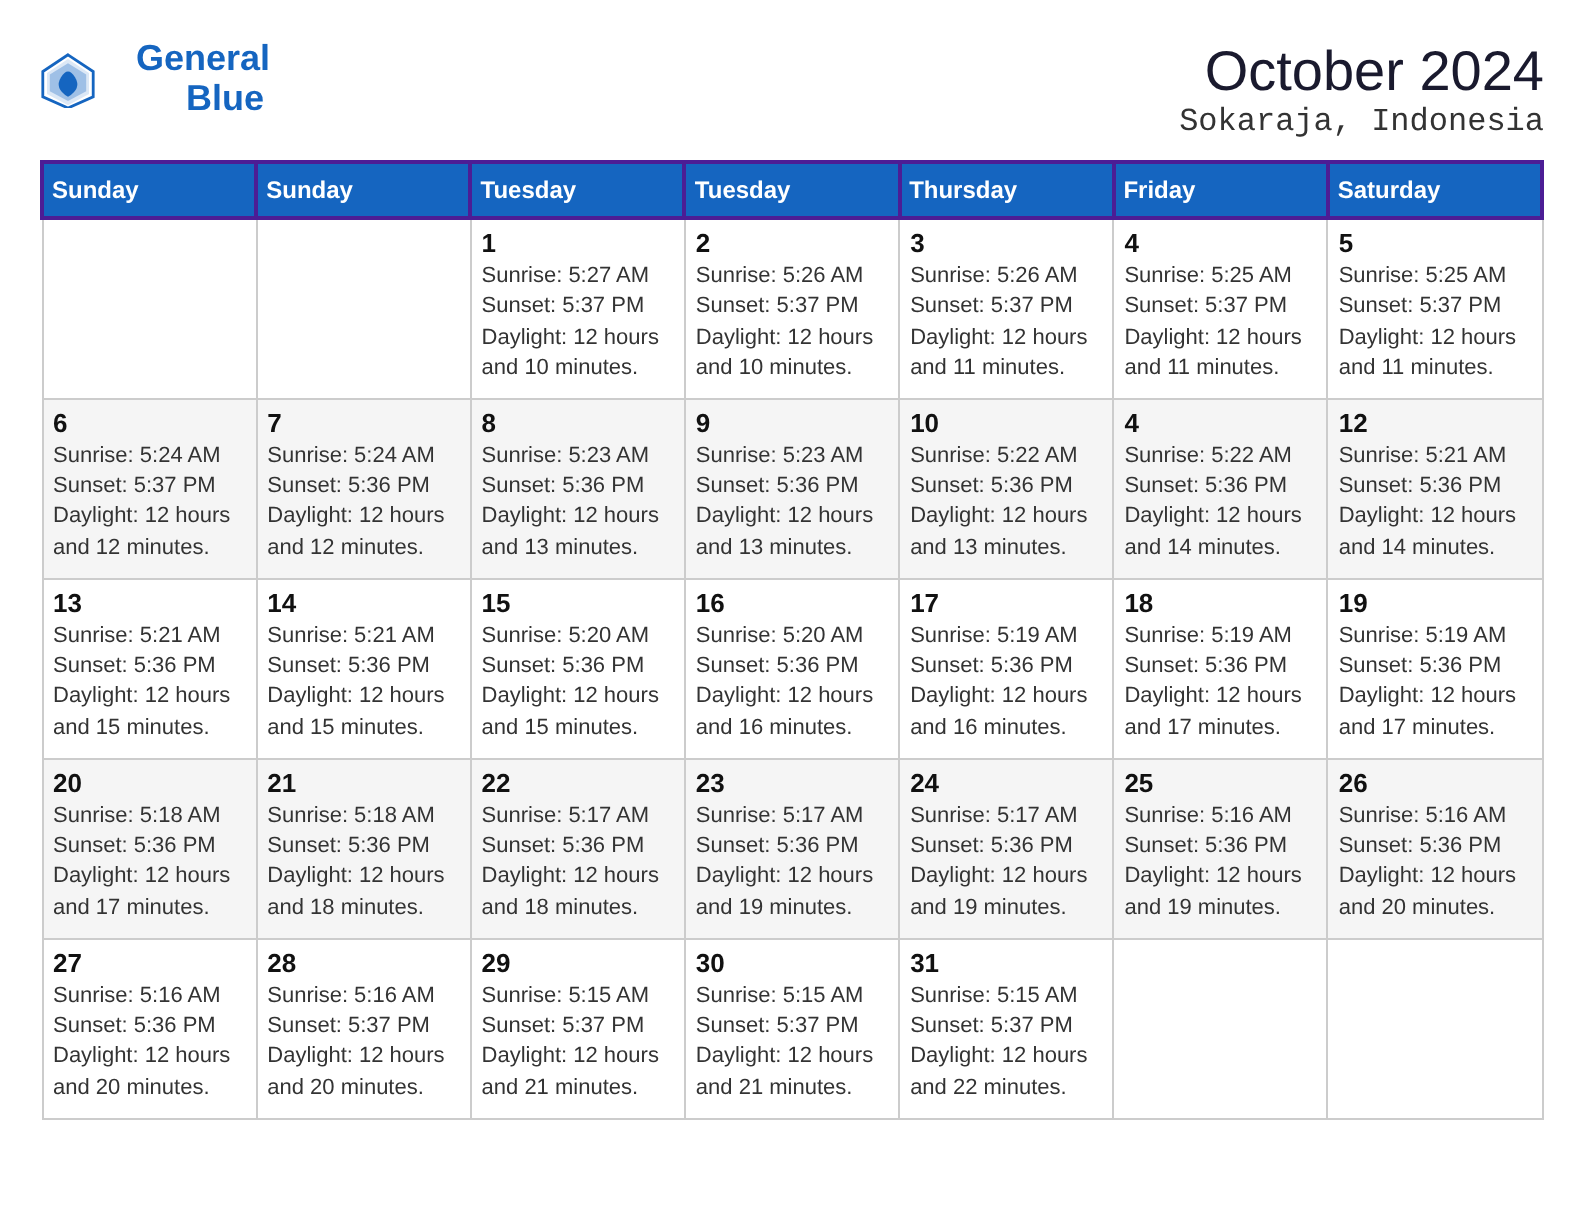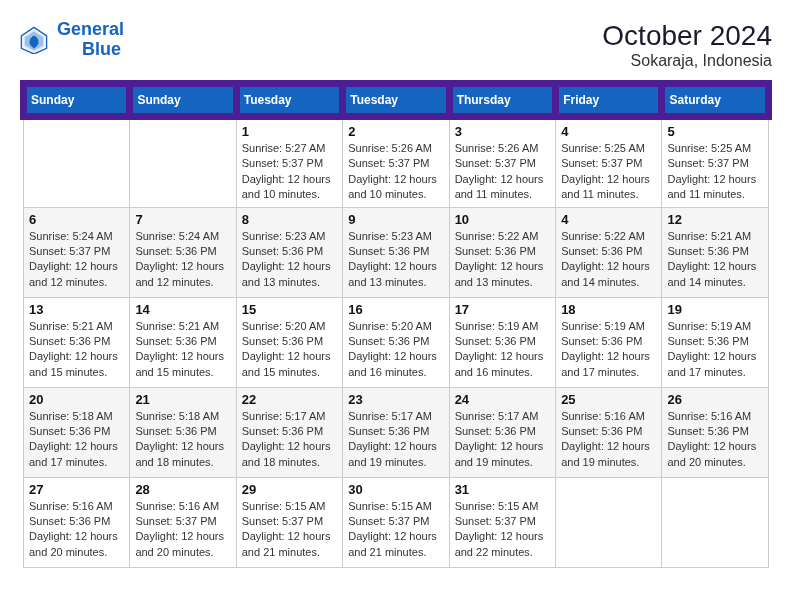--- a/index.html
+++ b/index.html
@@ -12,21 +12,21 @@
     }
     .header {
       display: flex;
       justify-content: space-between;
       align-items: flex-start;
       margin-bottom: 10px;
     }
     .logo {
       display: flex;
       align-items: center;
-      gap: 9px;
+      gap: 20px;
     }
     .logo-text {
       font-size: 18px;
       font-weight: bold;
       color: #1a1a2e;
       line-height: 1.1;
     }
     .logo-text span {
       color: #1565c0;
     }
@@ -38,34 +38,35 @@
       text-align: right;
     }
     .month-title {
       font-size: 28px;
       font-weight: normal;
       color: #1a1a2e;
     }
     .location {
       font-size: 16px;
       color: #333;
+      font-family: Liberation Mono, monospace;
     }
     .calendar {
       width: 100%;
       border-collapse: collapse;
       font-size: 11px;
     }
     .calendar th {
       background-color: #1565c0;
       color: #fff;
       padding: 6px 4px;
       text-align: left;
       font-size: 12px;
       font-weight: bold;
-      border: 7px solid #4c1d95;
+      border: 2px solid #4c1d95;
     }
     .calendar td {
       border: 1px solid #ccc;
       vertical-align: top;
       padding: 4px 5px;
       width: 107px;
       min-height: 80px;
       height: 90px;
     }
     .day-number {

